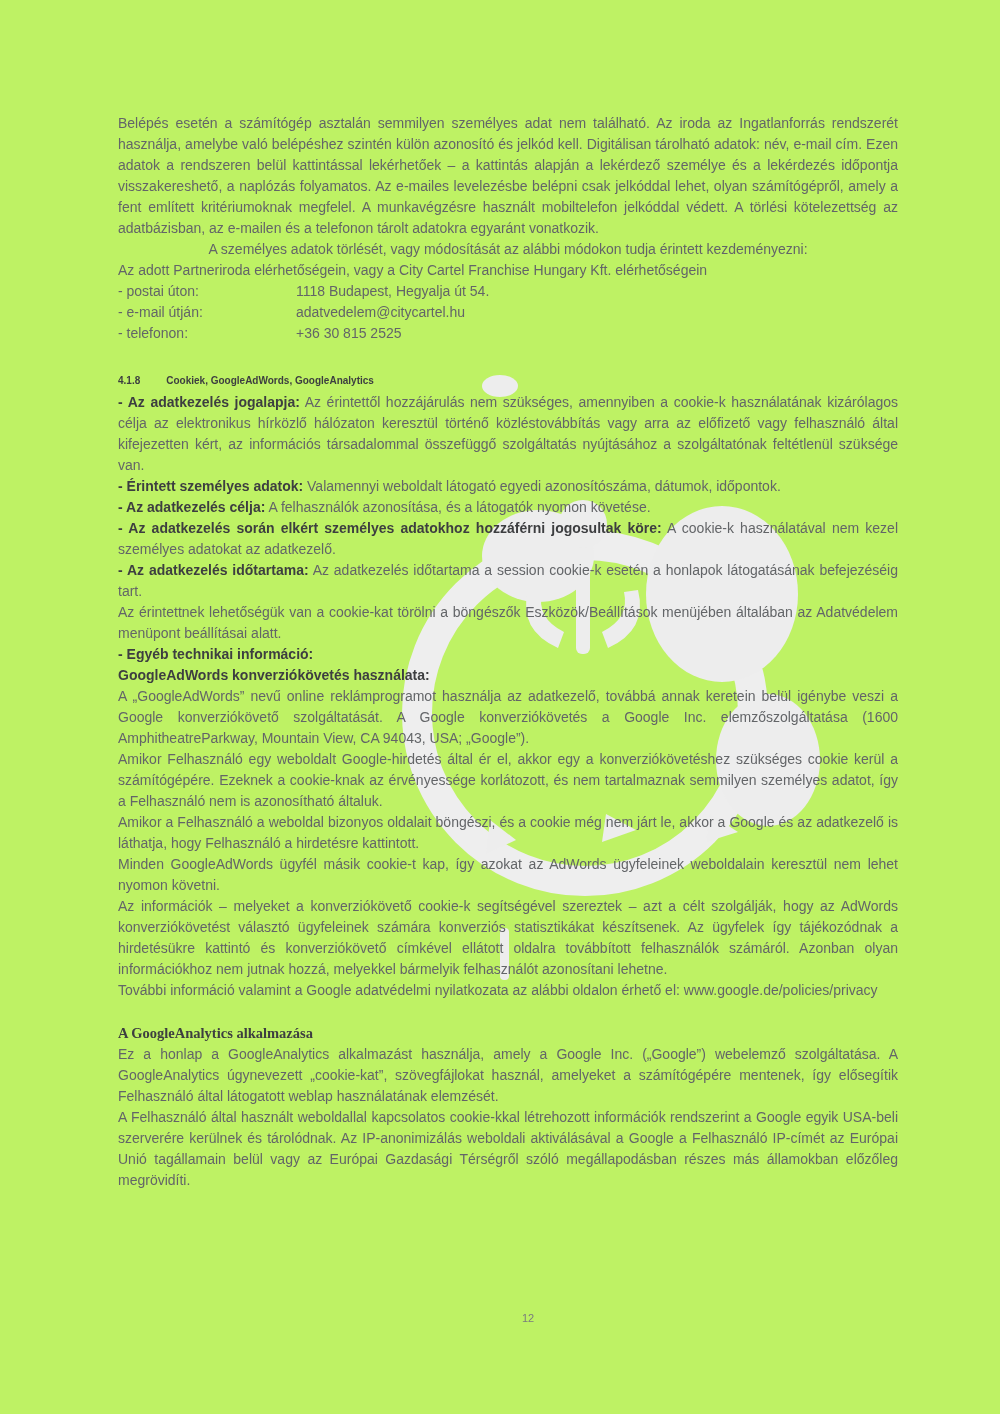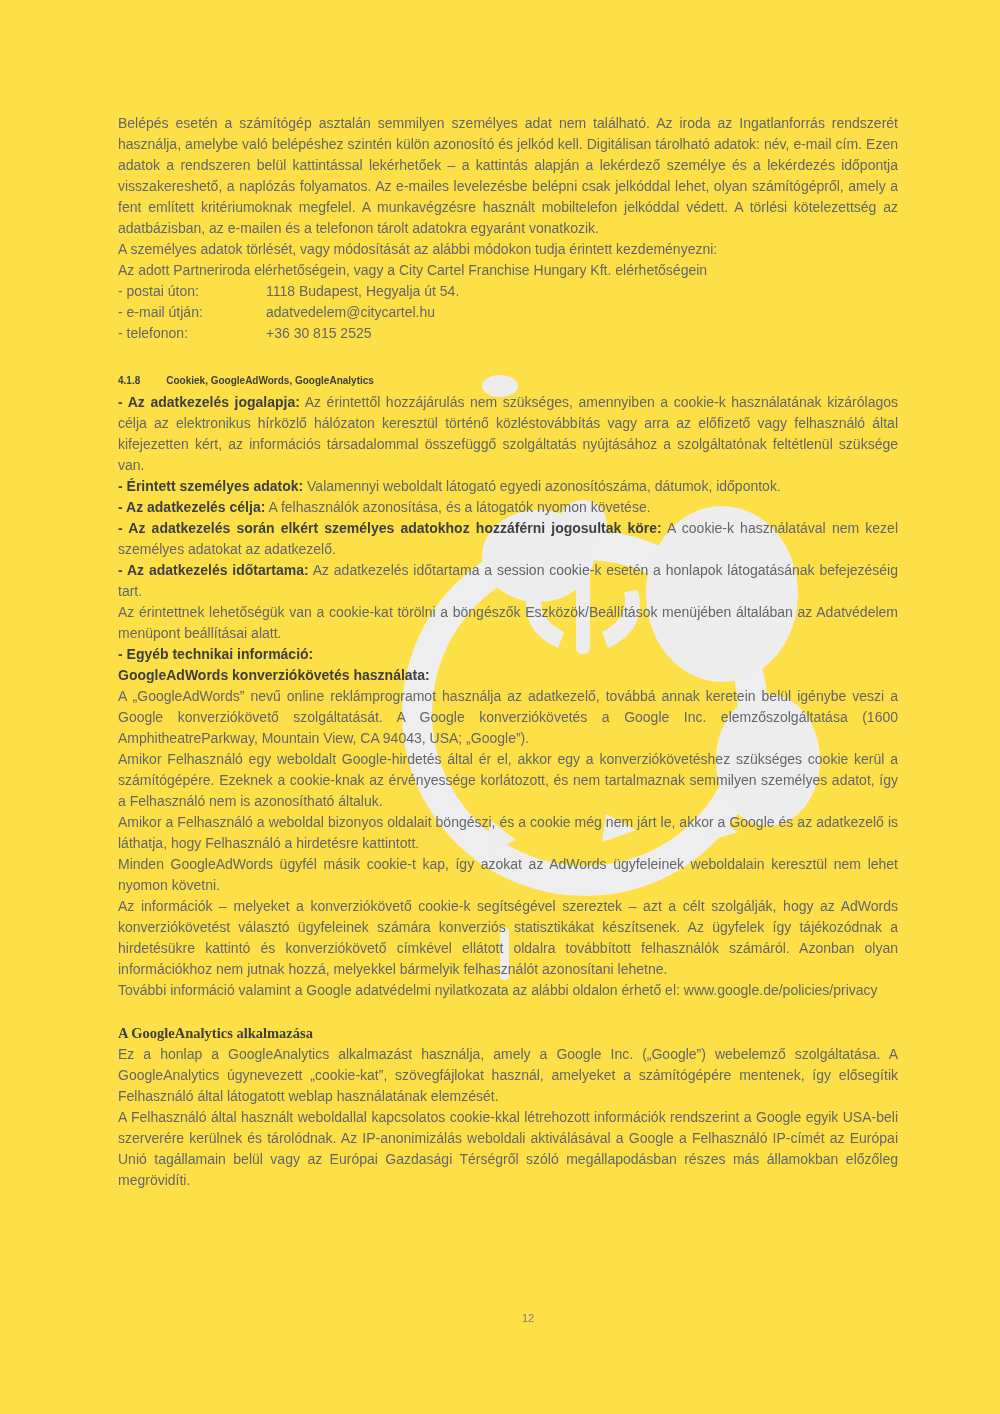--- a/index.html
+++ b/index.html
@@ -1,20 +1,20 @@
 <!DOCTYPE html>
 <html lang="hu"><head>
 <meta charset="utf-8">
 <style>
   html, body { margin: 0; padding: 0; background: #ffffff; }
   .page {
     position: relative;
     width: 1000px;
     height: 1414px;
-    background: #fde047;
+    background: #bef264;
     overflow: hidden;
     font-family: "Liberation Sans", "DejaVu Sans", sans-serif;
   }
   .watermark {
     position: absolute;
     left: 370px;
     top: 368px;
     width: 460px;
     height: 625px;
     z-index: 0;
@@ -26,21 +26,21 @@
     top: 113px;
     width: 780px;
     z-index: 1;
     font-size: 14px;
     line-height: 21px;
     color: #636568;
     text-align: justify;
   }
   .content p { margin: 0; }
   b, .bold { font-weight: bold; color: #3d3e40; }
-  .contact-row { display: flex; text-align: left; }
+  .contact-row { display: flex; text-align: left; gap: 30px; }
   .contact-label { width: 148px; flex: 0 0 148px; }
   .section-heading {
     margin: 0;
     margin-top: 26px;
     font-size: 10px;
     line-height: 22px;
     font-weight: bold;
     color: #3d3e40;
     text-align: left;
   }
@@ -87,21 +87,21 @@
       <path d="M120 452 l26 20 l-30 14 z"></path>
       <path d="M236 446 l30 16 l-34 12 z"></path>
       <path d="M340 446 l28 18 l-32 10 z"></path>
       <rect x="130" y="560" width="9" height="52" rx="4"></rect>
     </g>
   </svg>
 
   <div class="content">
 
     <p>Belépés esetén a számítógép asztalán semmilyen személyes adat nem található. Az iroda az Ingatlanforrás rendszerét használja, amelybe való belépéshez szintén külön azonosító és jelkód kell. Digitálisan tárolható adatok: név, e-mail cím. Ezen adatok a rendszeren belül kattintással lekérhetőek – a kattintás alapján a lekérdező személye és a lekérdezés időpontja visszakereshető, a naplózás folyamatos. Az e-mailes levelezésbe belépni csak jelkóddal lehet, olyan számítógépről, amely a fent említett kritériumoknak megfelel. A munkavégzésre használt mobiltelefon jelkóddal védett. A törlési kötelezettség az adatbázisban, az e-mailen és a telefonon tárolt adatokra egyaránt vonatkozik.</p>
-    <p style="text-align:left;">A személyes adatok törlését, vagy módosítását az alábbi módokon tudja érintett kezdeményezni:</p>
+    <p style="text-align:center;">A személyes adatok törlését, vagy módosítását az alábbi módokon tudja érintett kezdeményezni:</p>
     <p style="text-align:left;">Az adott Partneriroda elérhetőségein, vagy a City Cartel Franchise Hungary Kft. elérhetőségein</p>
 
     <div class="contact-row">
       <span class="contact-label">- postai úton:</span>
       <span class="contact-value">1118 Budapest, Hegyalja út 54.</span>
     </div>
     <div class="contact-row">
       <span class="contact-label">- e-mail útján:</span>
       <span class="contact-value">adatvedelem@citycartel.hu</span>
     </div>

